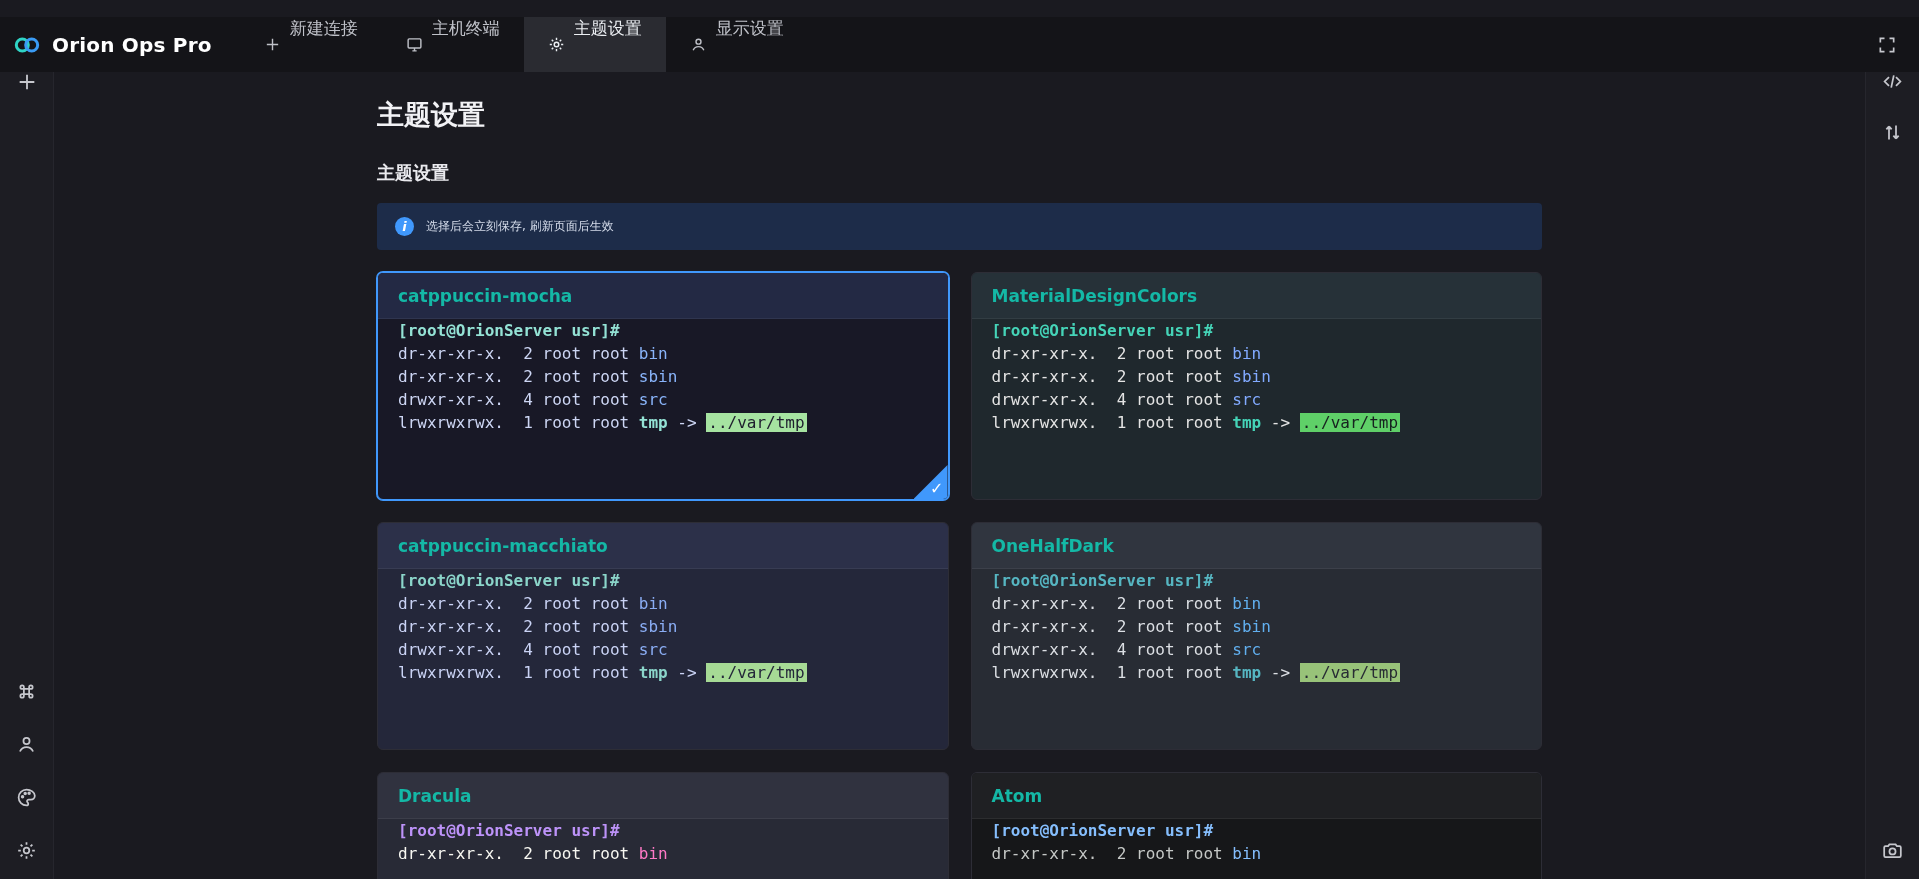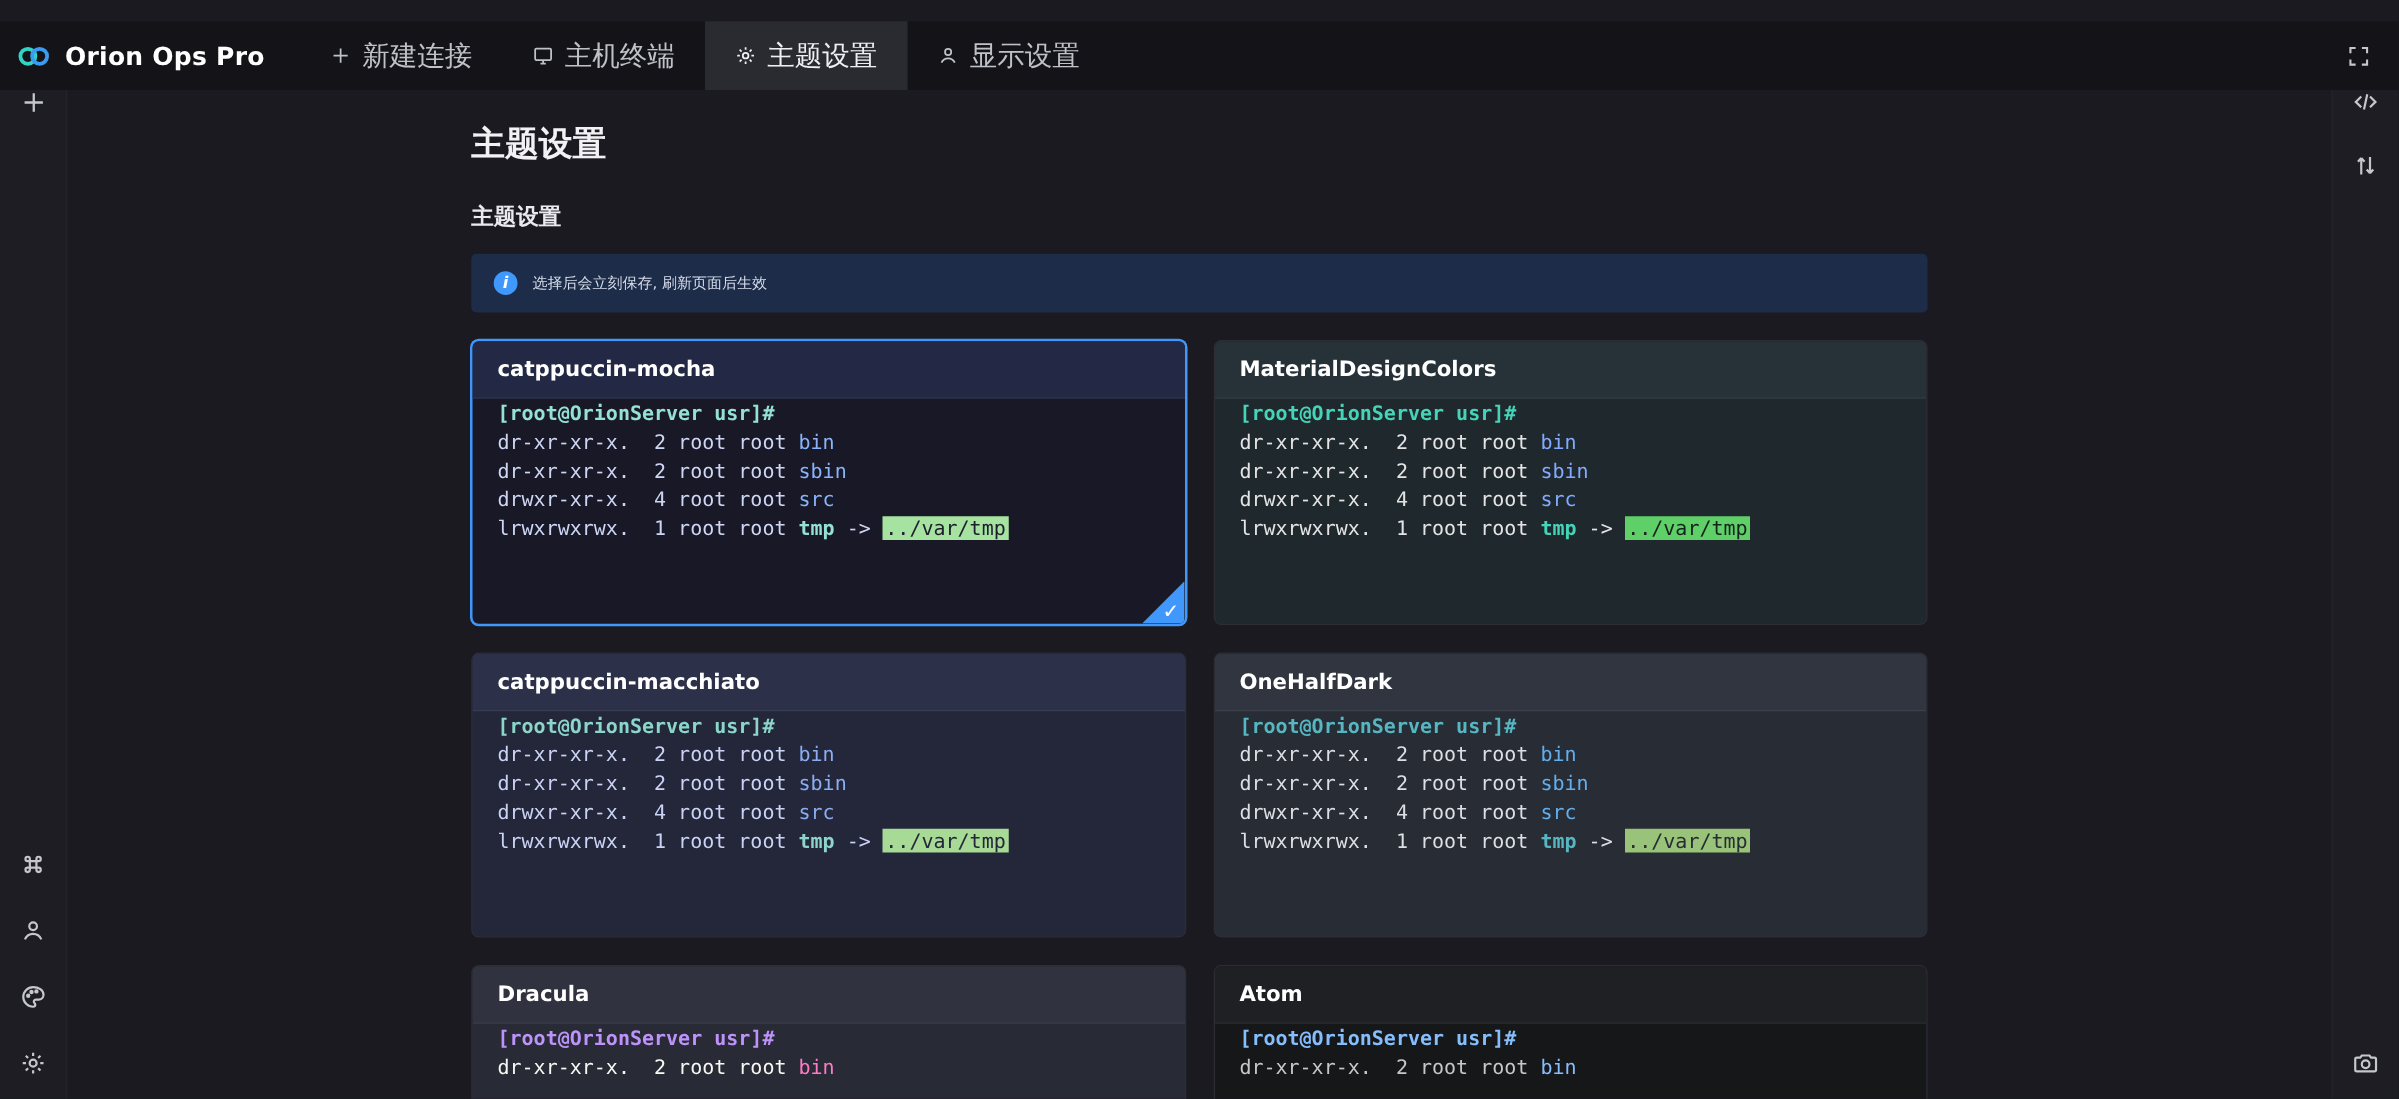--- a/index.html
+++ b/index.html
@@ -5,22 +5,22 @@
   *{margin:0;padding:0;box-sizing:border-box}
   html,body{width:1919px;height:879px;overflow:hidden;background:#1a1a20;
     font-family:"DejaVu Sans","Liberation Sans",sans-serif}
 
   
   .topbar{position:absolute;top:17px;left:0;width:100%;height:55px;background:#141418;
     display:flex;align-items:stretch;z-index:10}
   .brand{display:flex;align-items:center;gap:10px;padding:0 28px 0 12px}
   .brand-name{color:#ffffff;font-size:20px;font-weight:bold;letter-spacing:.2px;white-space:nowrap}
   .nav{display:flex;align-items:stretch}
-  .nav-item{display:flex;align-items:center;gap:9px;padding:0 24px;color:#bfc1c8;
-    font-size:22px;cursor:pointer;white-space:nowrap}
+  .nav-item{display:flex;gap:9px;padding:0 24px;color:#bfc1c8;
+    font-size:17px;cursor:pointer;white-space:nowrap}
   .nav-item.active{background:#2a2b31;color:#eceff3}
   .nav-icon{display:inline-flex;align-items:center}
   .topbar-right{margin-left:auto;display:flex;align-items:center;padding-right:22px;color:#cfd0d5}
 
   
   .rail{position:absolute;top:55px;bottom:0;width:54px;background:#1d1d23;
     display:flex;flex-direction:column;align-items:center}
   .rail-left{left:0;border-right:1px solid #26262d}
   .rail-right{right:0;border-left:1px solid #26262d}
   .rail-top{padding-top:16px;display:flex;flex-direction:column;gap:30px;align-items:center}
@@ -39,21 +39,21 @@
     justify-content:center;flex:0 0 auto}
   .alert-text{color:#d5dcea;font-size:12px}
 
   
   .theme-grid{display:grid;grid-template-columns:1fr 1fr;gap:22px}
   .theme-card{position:relative;height:228px;border:1px solid #2d2d36;border-radius:6px;
     background:var(--bg);overflow:hidden;cursor:pointer}
   .theme-card.selected{border-color:#4098fc;box-shadow:0 0 0 1px #4098fc}
   .theme-card-header{height:46px;display:flex;align-items:center;padding:0 20px;
     background:var(--header);border-bottom:1px solid rgba(255,255,255,.06)}
-  .theme-card-title{color:#ffffff;font-size:17px;font-weight:bold}
+  .theme-card-title{color:#14b8a6;font-size:17px;font-weight:bold}
   .theme-terminal{padding:0 20px;font-family:"DejaVu Sans Mono","Liberation Mono",monospace;
     font-size:16px;line-height:23px;color:var(--fg)}
   .term-line{white-space:pre}
   .term-prompt{color:var(--prompt);font-weight:bold}
   .dir{color:var(--dir);font-weight:normal}
   .lnk{color:var(--link);font-weight:bold}
   .tgt{background:var(--target-bg);color:var(--target-fg);padding:0 2px}
   .corner{display:none;position:absolute;right:0;bottom:0;width:34px;height:34px;
     background:#4098fc;clip-path:polygon(100% 0,100% 100%,0 100%)}
   .theme-card.selected .corner{display:block}

